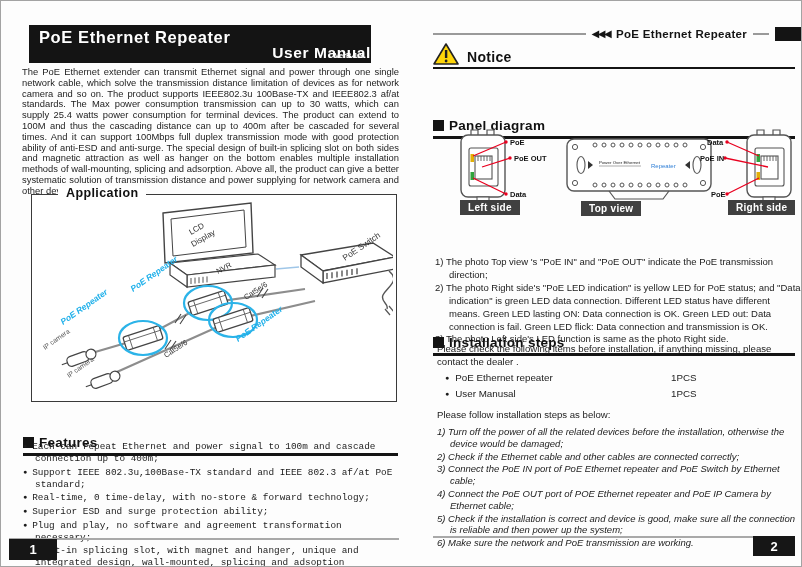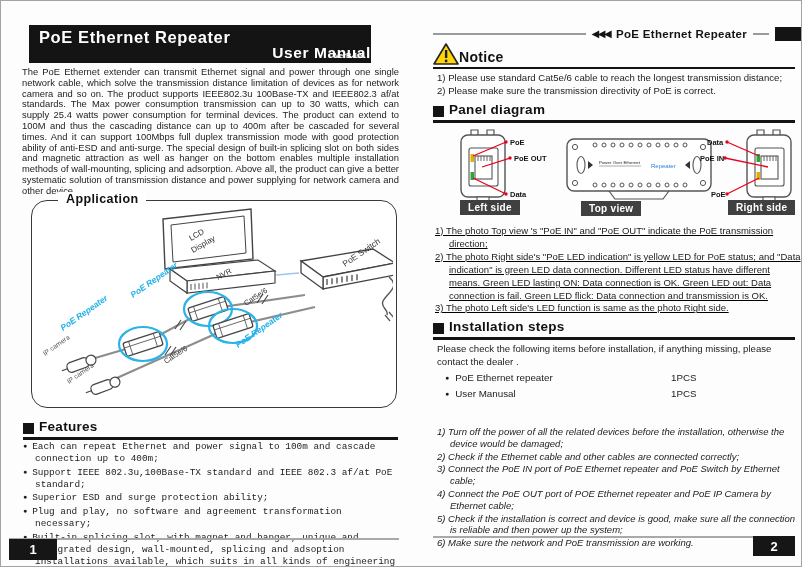--- a/index.html
+++ b/index.html
@@ -5,53 +5,53 @@
   html,body{margin:0;padding:0;}
   body{width:802px;height:567px;font-family:"Liberation Sans",sans-serif;background:#fff;}
   #screen{position:relative;width:800px;height:565px;background:#fdfdfd;border:1px solid #a3a3a3;overflow:hidden;}
 
   
   .banner{position:absolute;left:28px;top:24px;width:342px;height:38px;background:#141414;color:#fff;}
   .banner-l1{font-weight:800;font-size:16.5px;letter-spacing:.6px;padding:3px 0 0 10px;}
   .banner-l2{font-weight:800;font-size:15.5px;letter-spacing:.6px;text-align:right;margin-top:-3px;}
   .banner-ver{position:absolute;right:7px;bottom:3px;font-size:7.5px;font-weight:bold;}
   .intro{position:absolute;left:21px;top:66px;width:377px;margin:0;font-size:9.4px;line-height:10.8px;text-align:justify;color:#1c1c1c;}
-  .appbox{position:absolute;left:30px;top:199px;width:364px;height:206px;border:1.6px solid #3a3a3a;border-radius:16px;background:#fff;text-decoration:underline;}
+  .appbox{position:absolute;left:30px;top:193px;width:364px;height:206px;border:1.6px solid #3a3a3a;border-radius:0;background:#fff;text-decoration:underline;}
   .applabel{position:absolute;left:26px;top:-9px;background:#fff;padding:0 8px;font-weight:800;font-size:12.5px;color:#111;letter-spacing:.4px;}
   .appsvg{position:absolute;left:1px;top:2px;}
 
-  .sec{display:flex;align-items:flex-end;gap:5px;border-bottom:3px solid #141414;padding-bottom:3px;}
+  .sec{display:flex;align-items:center;gap:5px;border-bottom:3px solid #141414;padding-bottom:3px;margin-top:16px;}
   .sq{width:11px;height:11px;background:#141414;flex:0 0 auto;}
   .sec-t{font-weight:800;font-size:13.5px;letter-spacing:.3px;color:#111;}
   #features-head{position:absolute;left:22px;top:418px;width:375px;}
   .features{position:absolute;left:22px;top:439px;width:377px;margin:0;padding:0;list-style:none;}
   .features li{font-size:9.4px;line-height:12.1px;color:#1c1c1c;padding-left:12px;text-indent:-12px;margin-bottom:.5px;font-family:Liberation Mono, monospace;}
   .features li::before{content:"●";font-size:7px;margin-right:5px;vertical-align:1px;}
 
   .footer-line{position:absolute;height:2px;background:#a9a9a9;}
   .pagebox{position:absolute;background:#161616;color:#fff;font-weight:bold;font-size:13px;display:flex;align-items:center;justify-content:center;}
 
   
   .rhead{position:absolute;left:432px;top:26px;width:368px;display:flex;align-items:center;gap:6px;}
   .rhead .hl1{flex:1;height:2px;background:#9a9a9a;}
   .rhead .arr{font-size:10px;letter-spacing:-1.5px;color:#141414;line-height:1;}
   .rhead .ht{font-weight:800;font-size:11.5px;color:#141414;white-space:nowrap;letter-spacing:.3px;}
   .rhead .hl2{width:16px;height:2px;background:#9a9a9a;}
   .rhead .hblock{width:26px;height:14px;background:#141414;}
 
-  .notice-head{position:absolute;left:432px;top:42px;width:362px;display:flex;align-items:flex-end;border-bottom:2.5px solid #141414;padding-bottom:2px;}
+  .notice-head{position:absolute;left:432px;top:42px;width:362px;display:flex;align-items:flex-end;gap:8px;border-bottom:2.5px solid #141414;padding-bottom:2px;}
   .notice-head .sec-t{font-size:14px;}
   .nlist{position:absolute;left:436px;top:70px;width:360px;}
   .nlist div{font-size:9.6px;line-height:13px;color:#1c1c1c;padding-left:13px;text-indent:-13px;}
 
   #panel-head{position:absolute;left:432px;top:101px;width:362px;}
   .figsvg{position:absolute;}
   .cap{position:absolute;background:#404040;color:#fff;font-weight:bold;font-size:10px;padding:2px 8px;letter-spacing:.3px;}
 
-  .notes{position:absolute;left:434px;top:224px;width:366px;text-decoration:underline;}
+  .notes{position:absolute;left:434px;top:255px;width:366px;}
   .notes div{font-size:9.5px;line-height:12.9px;color:#1c1c1c;padding-left:14px;text-indent:-14px;}
 
   #install-head{position:absolute;left:432px;top:318px;width:362px;}
   .checktext{position:absolute;left:436px;top:342px;width:360px;font-size:9.6px;line-height:12.5px;color:#1c1c1c;}
   .chk{position:absolute;left:444px;top:371px;width:350px;}
   .chk-row{position:relative;height:16px;font-size:9.8px;color:#1c1c1c;}
   .chk-row .bl{font-size:7px;margin-right:6px;vertical-align:1px;}
   .chk-row .qty{position:absolute;left:226px;top:0;}
   .followtext{position:absolute;left:436px;top:408px;width:360px;font-size:9.6px;color:#1c1c1c;}
   .steps{position:absolute;left:436px;top:425px;width:362px;}
@@ -152,20 +152,21 @@
     </svg>
   </div>
 
   <div class="sec" id="features-head">
     <span class="sq"></span>
     <span class="sec-t">Features</span>
   </div>
   <ul class="features">
     <li>Each can repeat Ethernet and power signal to 100m and cascade connection up to 400m;</li>
     <li>Support IEEE 802.3u,100Base-TX standard and IEEE 802.3 af/at PoE standard;</li>
+    <li>Real-time, 0 time-delay, with no-store &amp; forward technology;</li>
     <li>Superior ESD and surge protection ability;</li>
     <li>Plug and play, no software and agreement transformation necessary;</li>
     <li>Built-in splicing slot, with magnet and hanger, unique and integrated design, wall-mounted, splicing and adsoption installations available, which suits in all kinds of engineering installation.</li>
   </ul>
 
   <div class="footer-line" style="left:8px;top:537px;width:390px;"></div>
   <div class="pagebox" style="left:8px;top:538px;width:48px;height:21px;">1</div>
 
   <div class="rhead">
     <div class="hl1"></div>
@@ -175,24 +176,20 @@
     <div class="hblock"></div>
   </div>
 
   <div class="notice-head">
     <svg width="26" height="22" viewBox="0 0 26 22">
       <polygon points="13,1 25,21 1,21" fill="#ffd60a" stroke="#222" stroke-width="1.6" stroke-linejoin="round"></polygon>
       <rect x="11.9" y="7" width="2.4" height="8" fill="#222"></rect>
       <circle cx="13.1" cy="18" r="1.4" fill="#222"></circle>
     </svg>
     <span class="sec-t">Notice</span>
-  </div>
-  <div class="nlist">
-    <div>1) Please use standard Cat5e/6 cable to reach the longest transmission distance;</div>
-    <div>2) Please make sure the transmission directivity of PoE is correct.</div>
   </div>
 
   <div class="sec" id="panel-head">
     <span class="sq"></span>
     <span class="sec-t">Panel diagram</span>
   </div>
 
   <svg class="figsvg" style="left:448px;top:126px;" width="102" height="90" viewBox="0 0 102 90">
     <path d="M22,8 v-5 h7 v5 M38,8 v-5 h7 v5" fill="none" stroke="#555" stroke-width="1.2"></path>
     <rect x="12" y="8" width="44" height="62" rx="7" fill="#fff" stroke="#555" stroke-width="1.4"></rect>
@@ -290,20 +287,21 @@
     <div class="chk-row">
       <span class="bl">●</span><span>PoE Ethernet repeater</span>
       <span class="qty">1PCS</span>
     </div>
     <div class="chk-row">
       <span class="bl">●</span><span>User Manusal</span>
       <span class="qty">1PCS</span>
     </div>
   </div>
 
+  <div class="followtext">Please follow installation steps as below:</div>
 
   <div class="steps">
     <div>1) Turn off the power of all the related devices before the installation, otherwise the device would be damaged;</div>
     <div>2) Check if the Ethernet cable and other cables are connected correctly;</div>
     <div>3) Connect the PoE IN port of PoE Ethernet repeater and PoE Switch by Ethernet cable;</div>
     <div>4) Connect the PoE OUT port of POE Ethernet repeater and PoE IP Camera by Ethernet cable;</div>
     <div>5) Check if the installation is correct and device is good, make sure all the connection is reliable and then power up the system;</div>
     <div>6) Make sure the network and PoE transmission are working.</div>
   </div>
 

